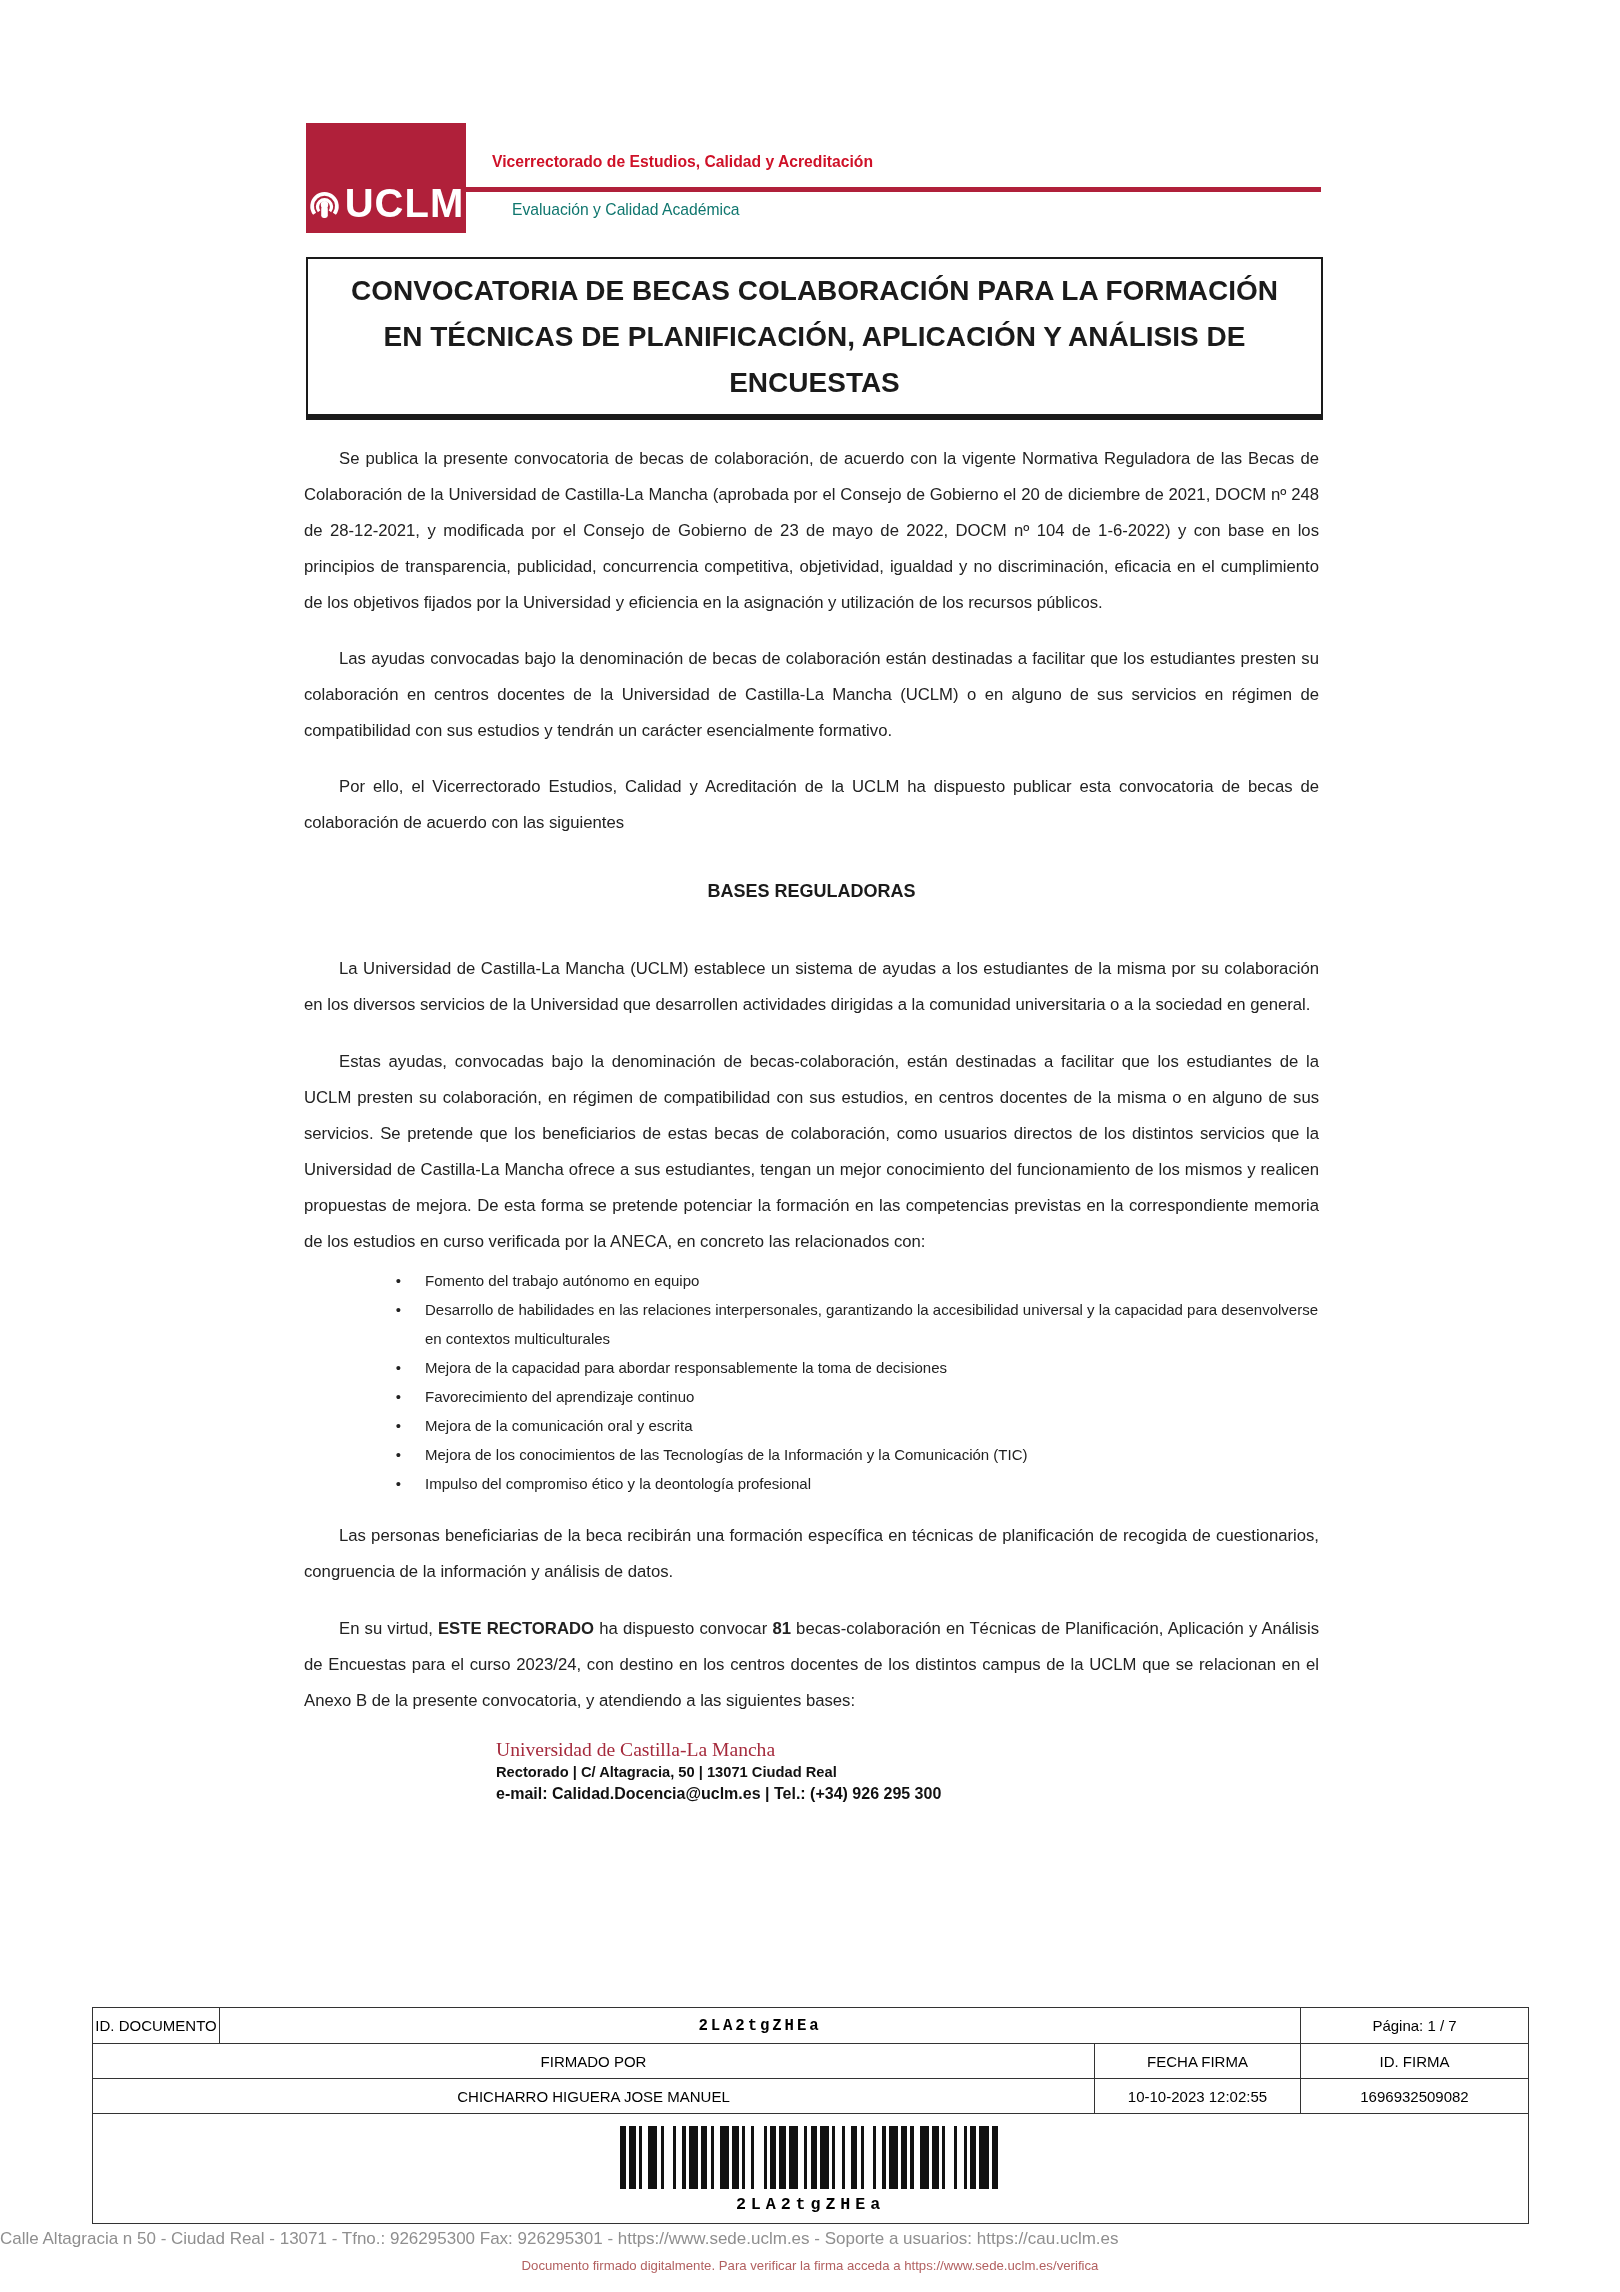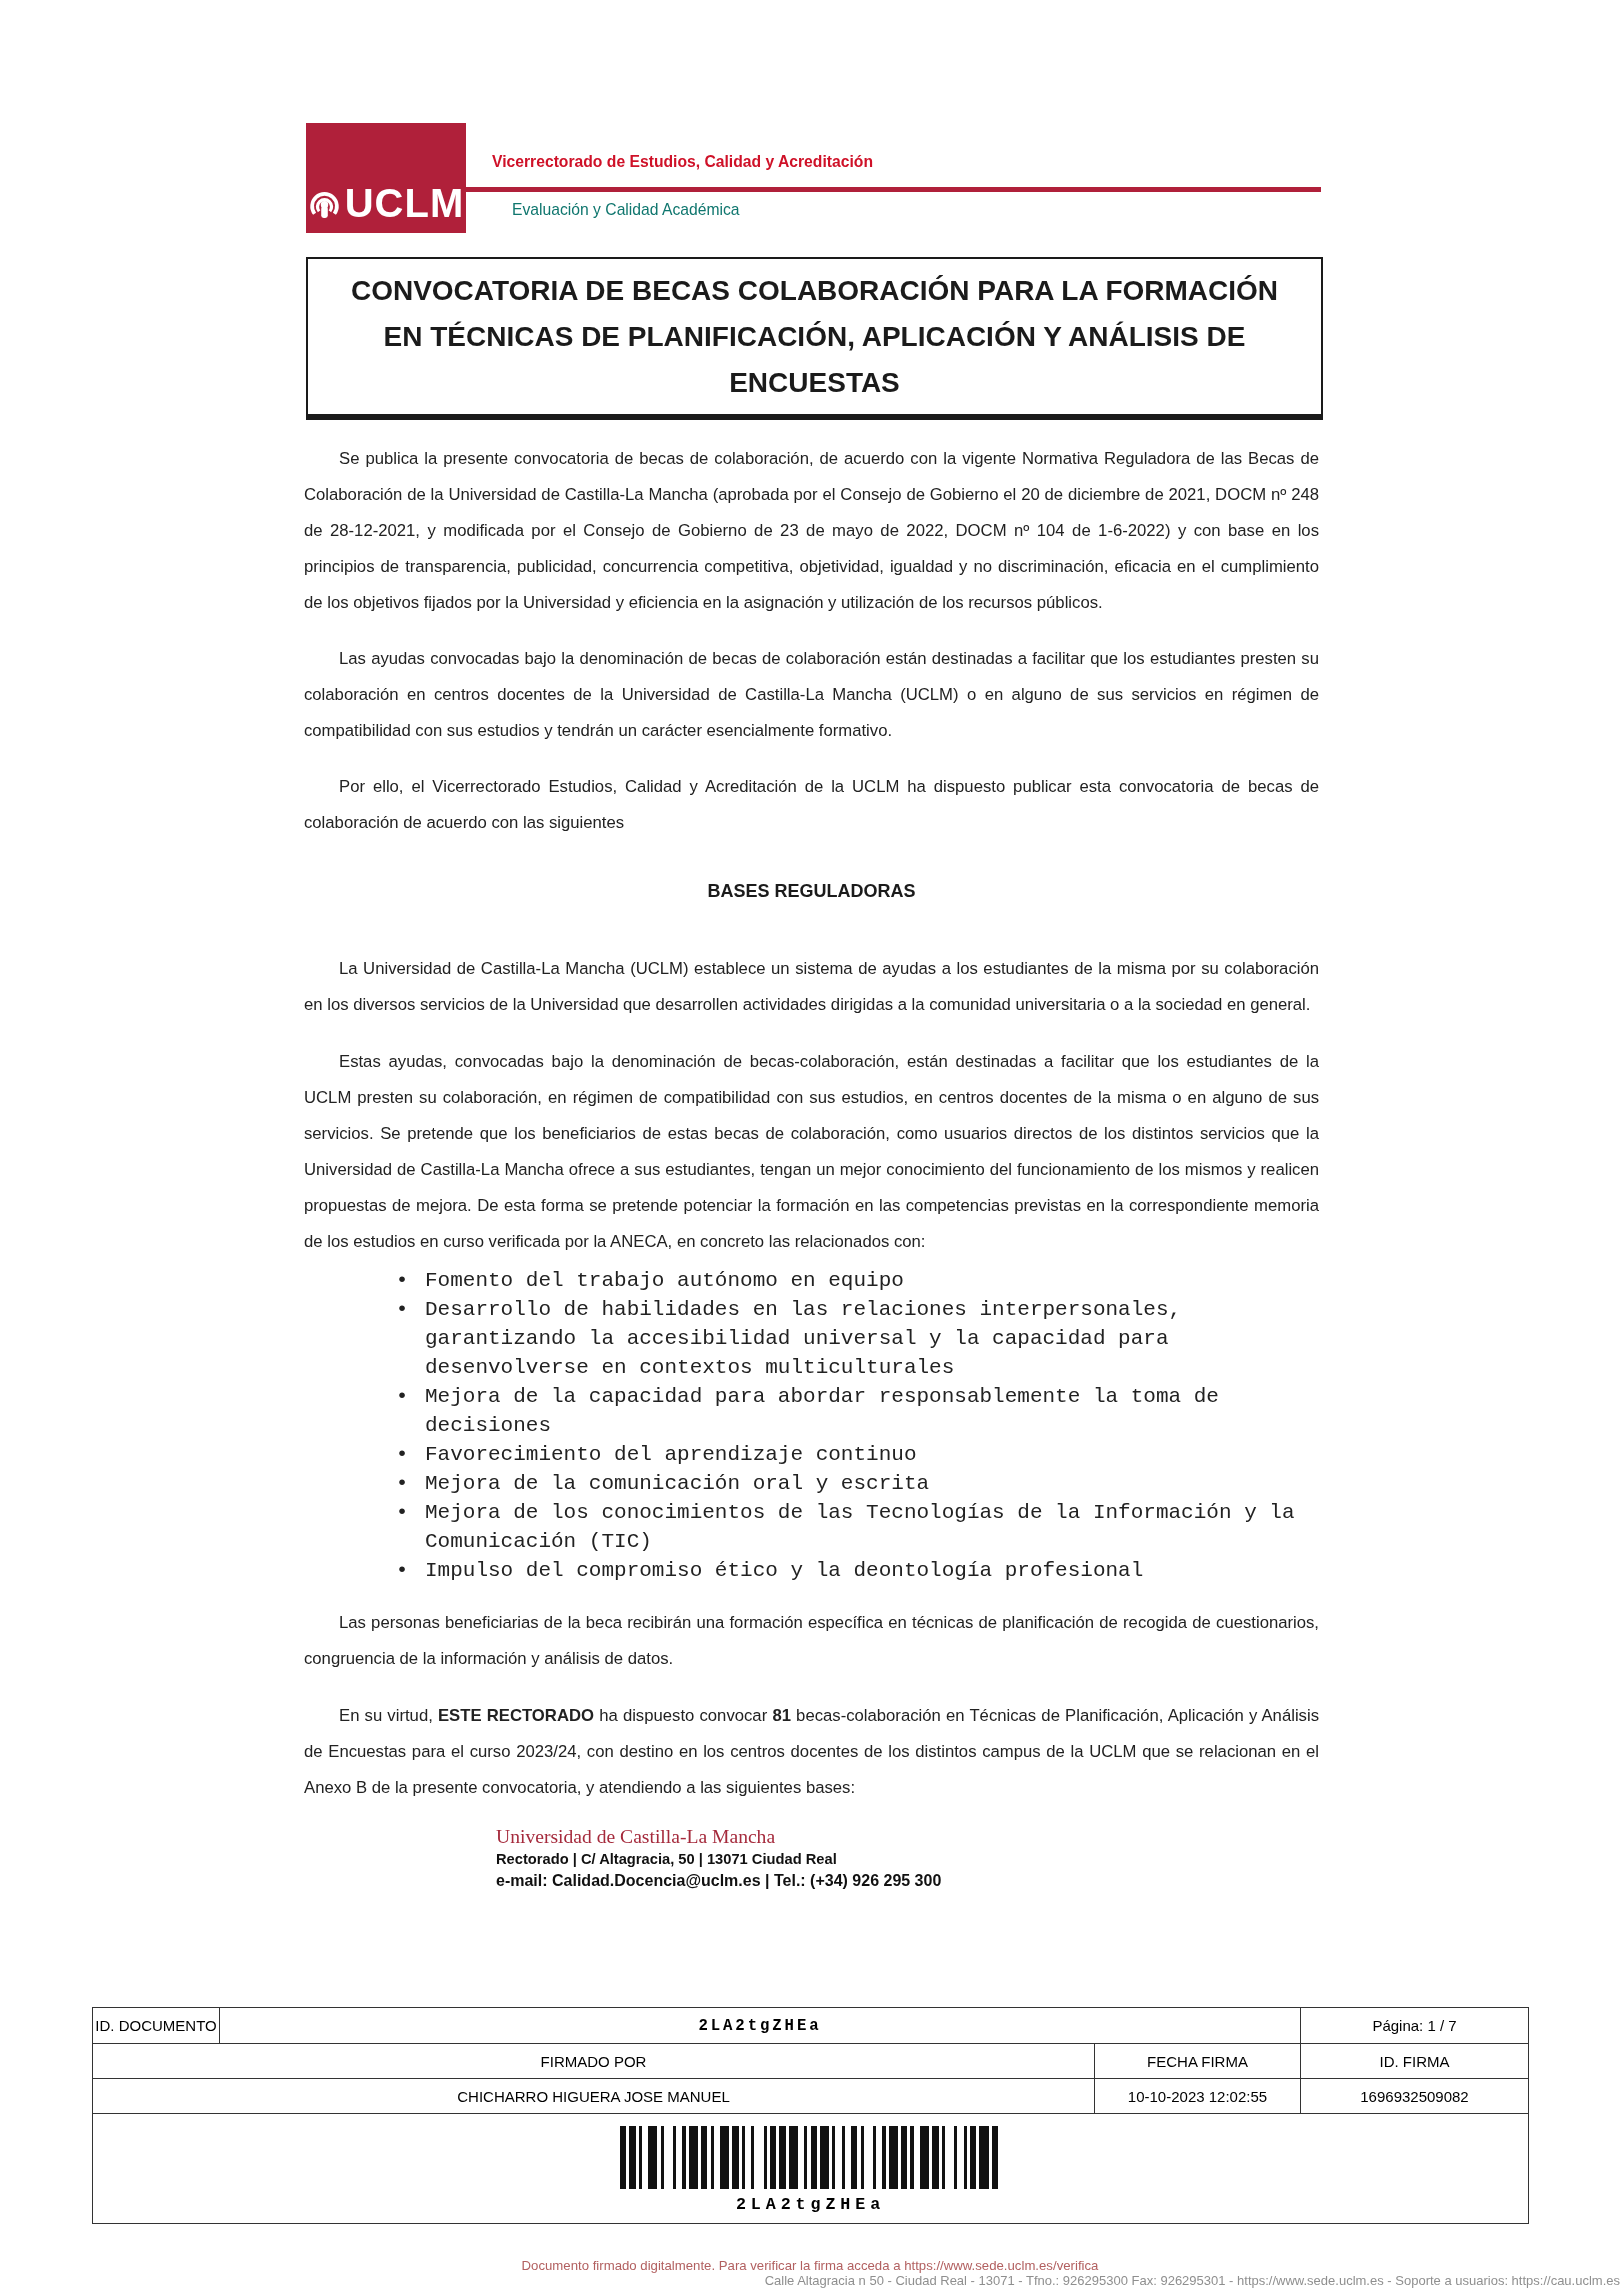--- a/index.html
+++ b/index.html
@@ -46,21 +46,21 @@
   .doc-body p{margin:0;text-indent:35px;}
   .doc-body p + p{margin-top:20px;}
   .section-heading{
     margin:39px 0 0 0;text-align:center;font-weight:bold;font-size:18px;color:#1b1b1b;
     line-height:23.5px;
   }
   .after-heading{margin-top:47px !important;}
   .gap-lg{margin-top:21.6px !important;}
   .gap-md{margin-top:19.6px !important;}
   .bullet-list{margin:5.9px 0 0 78px;padding:0;list-style:none;text-align:left;}
-  .bullet-list li{position:relative;padding-left:43px;line-height:29px;font-size:21px;font-family:Liberation Mono, monospace;}
+  .bullet-list li{position:relative;padding-left:43px;line-height:29px;font-size:15px;}
   .bullet-list li::before{content:"\2022";position:absolute;left:13.7px;}
 
   
   .address{margin:17.6px 0 0 192px;text-align:left;text-indent:0;}
   .address .univ{
     font-family:"Liberation Serif",serif;color:#a52a3c;font-size:19.6px;line-height:25.5px;
   }
   .address .addr1{font-size:14.7px;font-weight:bold;line-height:21.6px;color:#111;}
   .address .addr2{font-size:16px;font-weight:600;line-height:19.6px;color:#111;}
 
@@ -82,22 +82,22 @@
   .mono{font-family:"Liberation Mono","DejaVu Sans Mono",monospace;font-weight:bold;letter-spacing:2.9px;font-size:15.7px;}
   .barcode-row{display:flex;flex-direction:column;align-items:center;padding:11.8px 0 9.8px 0;}
   .barcode-bars{height:63px;display:flex;}
   .barcode-bars i{display:block;height:100%;}
   .barcode-text{
     margin-top:5.9px;font-family:"Liberation Mono","DejaVu Sans Mono",monospace;
     font-weight:bold;font-size:16.7px;letter-spacing:4.9px;color:#000;
   }
 
   
-  .pg-footer1{position:absolute;left:0;top:2229px;width:100%;text-align:right;
-    font-size:13px;color:#8f8f8f;margin-top:44px;}
+  .pg-footer1{position:absolute;left:0;top:2229px;width:100%;text-align:left;
+    font-size:17px;color:#8f8f8f;}
   .pg-footer2{position:absolute;left:0;top:2258px;width:100%;text-align:center;
     font-size:13.2px;color:#b26060;}
 </style>
 </head>
 <body>
 
 <div class="logo-square">
   <span style="display:flex;align-items:flex-end;">
     <svg width="33" height="35" viewBox="0 0 40 42">
       <path d="M8 31 A 15 15 0 1 1 32 31" stroke="#ffffff" stroke-width="4.5" fill="none"></path>

